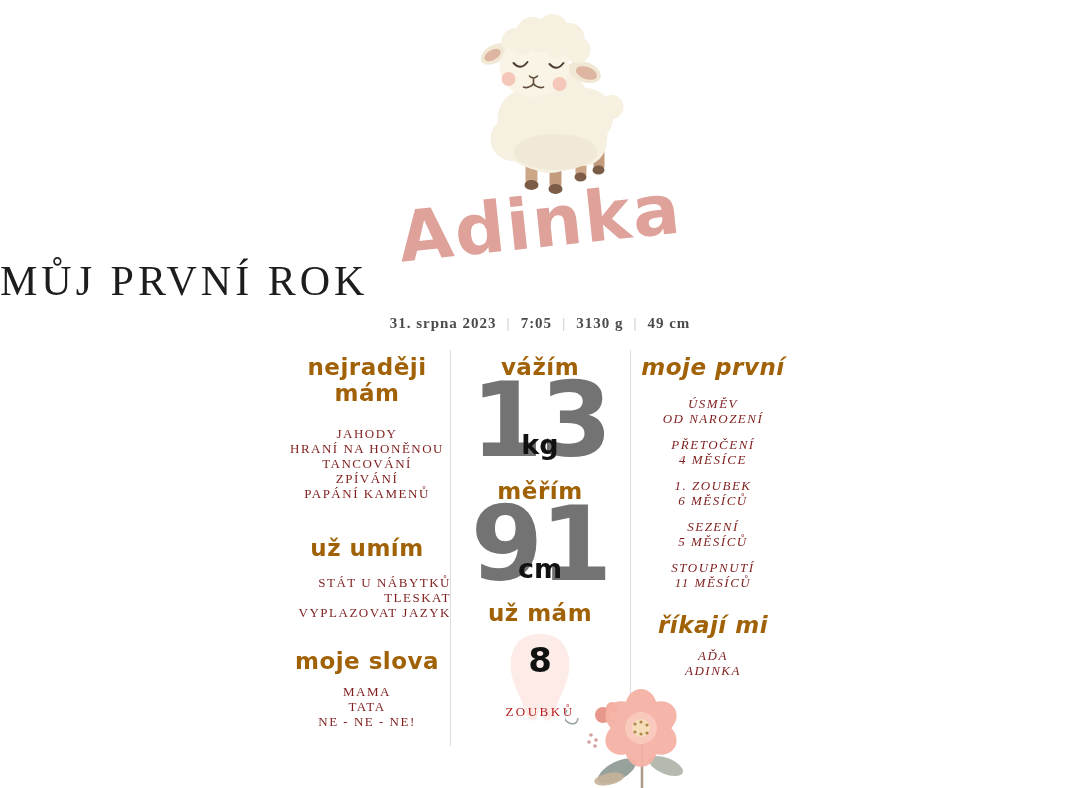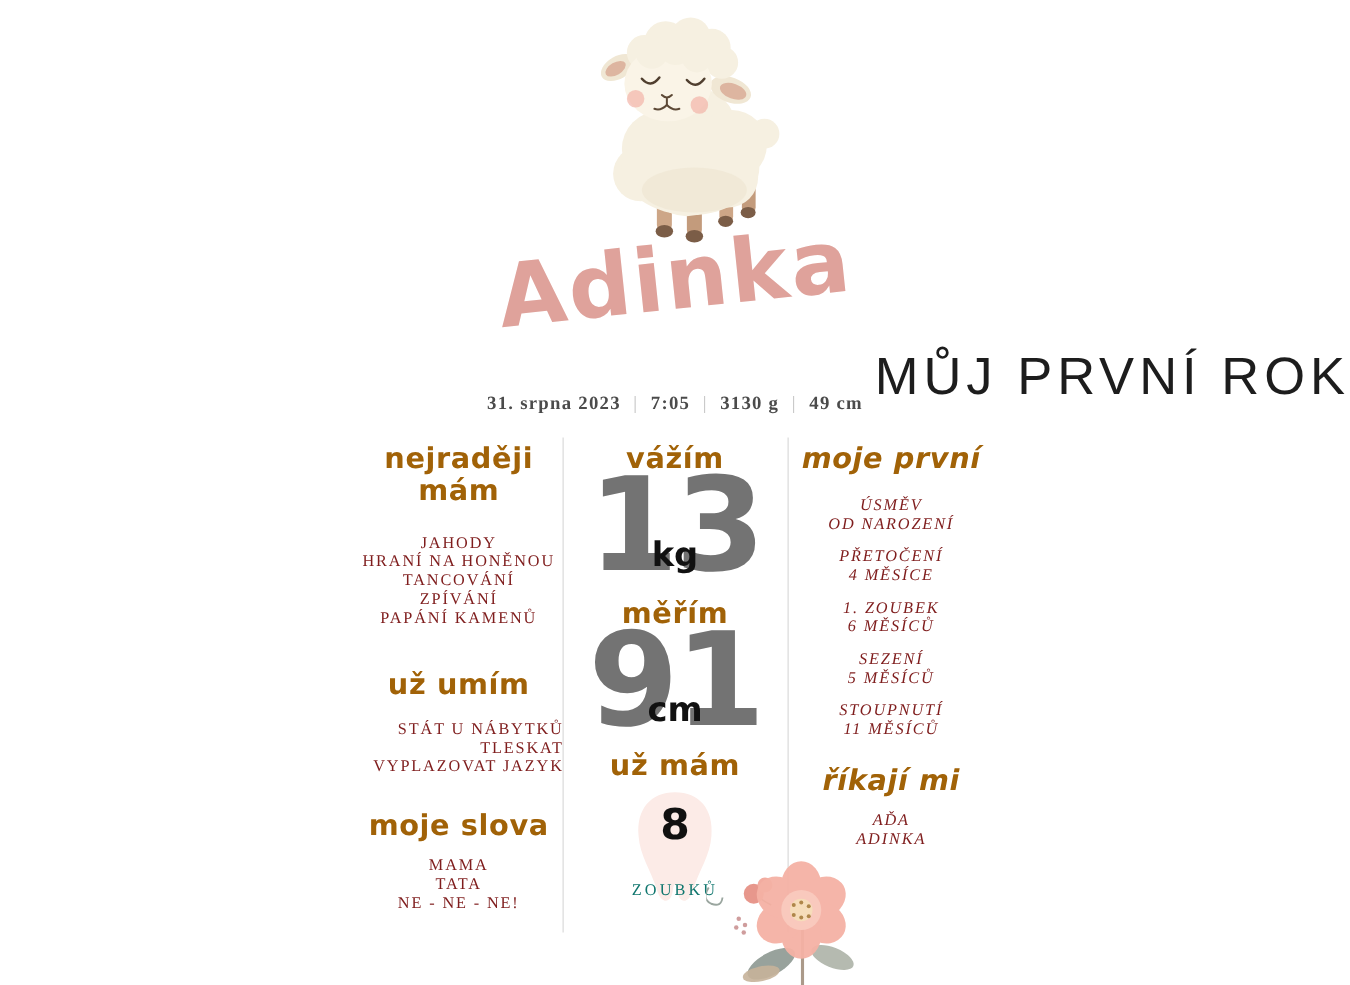--- a/index.html
+++ b/index.html
@@ -4,23 +4,23 @@
 <style>
   html,body{margin:0;padding:0;background:#fff;}
   .poster{position:relative;width:1080px;height:788px;background:#ffffff;overflow:hidden;
           font-family:"Liberation Serif",serif;margin:0 auto;}
 
   
   .sheep-svg{position:absolute;left:435px;top:4px;width:225px;height:192px;}
   .baby-name{position:absolute;left:50%;top:186px;transform:translateX(-50%) rotate(-6deg);
              font-family:"DejaVu Sans",sans-serif;font-weight:800;font-size:70px;line-height:74px;
              color:#dfa29b;letter-spacing:2px;white-space:nowrap;z-index:1;}
-  .main-title{position:absolute;left:0;right:0;top:258px;text-align:right;
-              font-family:Liberation Sans, sans-serif;font-size:42px;line-height:46px;
-              letter-spacing:4px;color:#1d1d1d;white-space:nowrap;z-index:2;margin-top:20px;}
+  .main-title{position:absolute;left:0;right:0;top:258px;text-align:left;
+              font-family:Liberation Serif, serif;font-size:42px;line-height:46px;
+              letter-spacing:4px;color:#1d1d1d;white-space:nowrap;z-index:2;}
   .birth-line{position:absolute;left:0;right:0;top:314px;text-align:center;
               font-family:"Liberation Serif",serif;font-weight:bold;font-size:15px;line-height:18px;
               letter-spacing:1px;color:#4b4b4b;}
   .birth-line .sep{color:#c2c2c2;margin:0 10px;font-weight:normal;}
 
   
   .divider{position:absolute;top:350px;width:1px;height:396px;background:#dcdcdc;}
   .divider.d1{left:450px;}
   .divider.d2{left:630px;}
   .col{position:absolute;top:350px;text-align:center;padding-top:4px;box-sizing:border-box;}
@@ -43,21 +43,21 @@
           letter-spacing:-3px;color:#737373;margin-top:-2px;position:relative;z-index:1;}
   .unit{font-family:"DejaVu Sans",sans-serif;font-weight:800;font-size:27px;line-height:30px;
         color:#111;margin-top:-32px;position:relative;z-index:3;text-align:center;}
   .metric2{margin-top:18px;}
   .teeth{margin-top:16px;}
   .tooth-wrap{position:relative;width:80px;height:102px;margin:2px auto 0;}
   .tooth-wrap svg{position:absolute;left:0;top:0;}
   .tooth-num{position:absolute;left:0;right:0;top:12px;text-align:center;
              font-family:"DejaVu Sans",sans-serif;font-weight:800;font-size:34px;color:#111;z-index:2;}
   .tooth-unit{font-family:"Liberation Serif",serif;font-size:13px;line-height:15px;letter-spacing:2.5px;
-              color:#0f766e;margin-top:-26px;position:relative;z-index:2;}
+              color:#b91c1c;margin-top:-26px;position:relative;z-index:2;}
 
   .col-right .firsts{margin-top:16px;}
   .first-item{margin-bottom:11px;}
   .col-right .nick-head{margin-top:22px;}
   .col-right .nick-lines{margin-top:10px;}
 
   .flower-svg{position:absolute;left:565px;top:678px;width:150px;height:112px;z-index:4;}
 </style>
 </head>
 <body>

